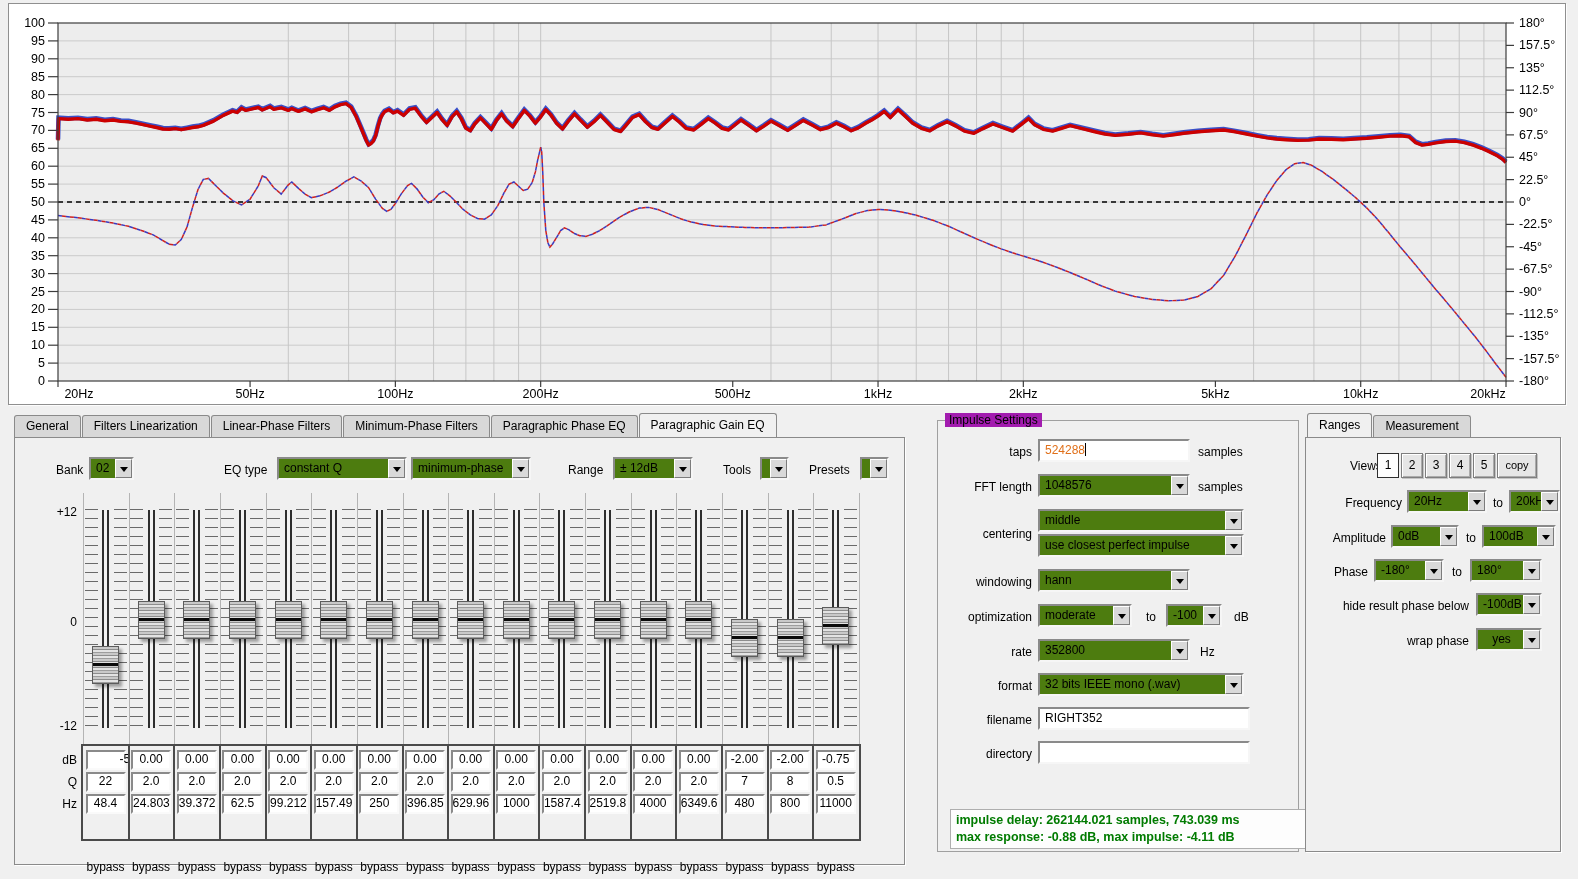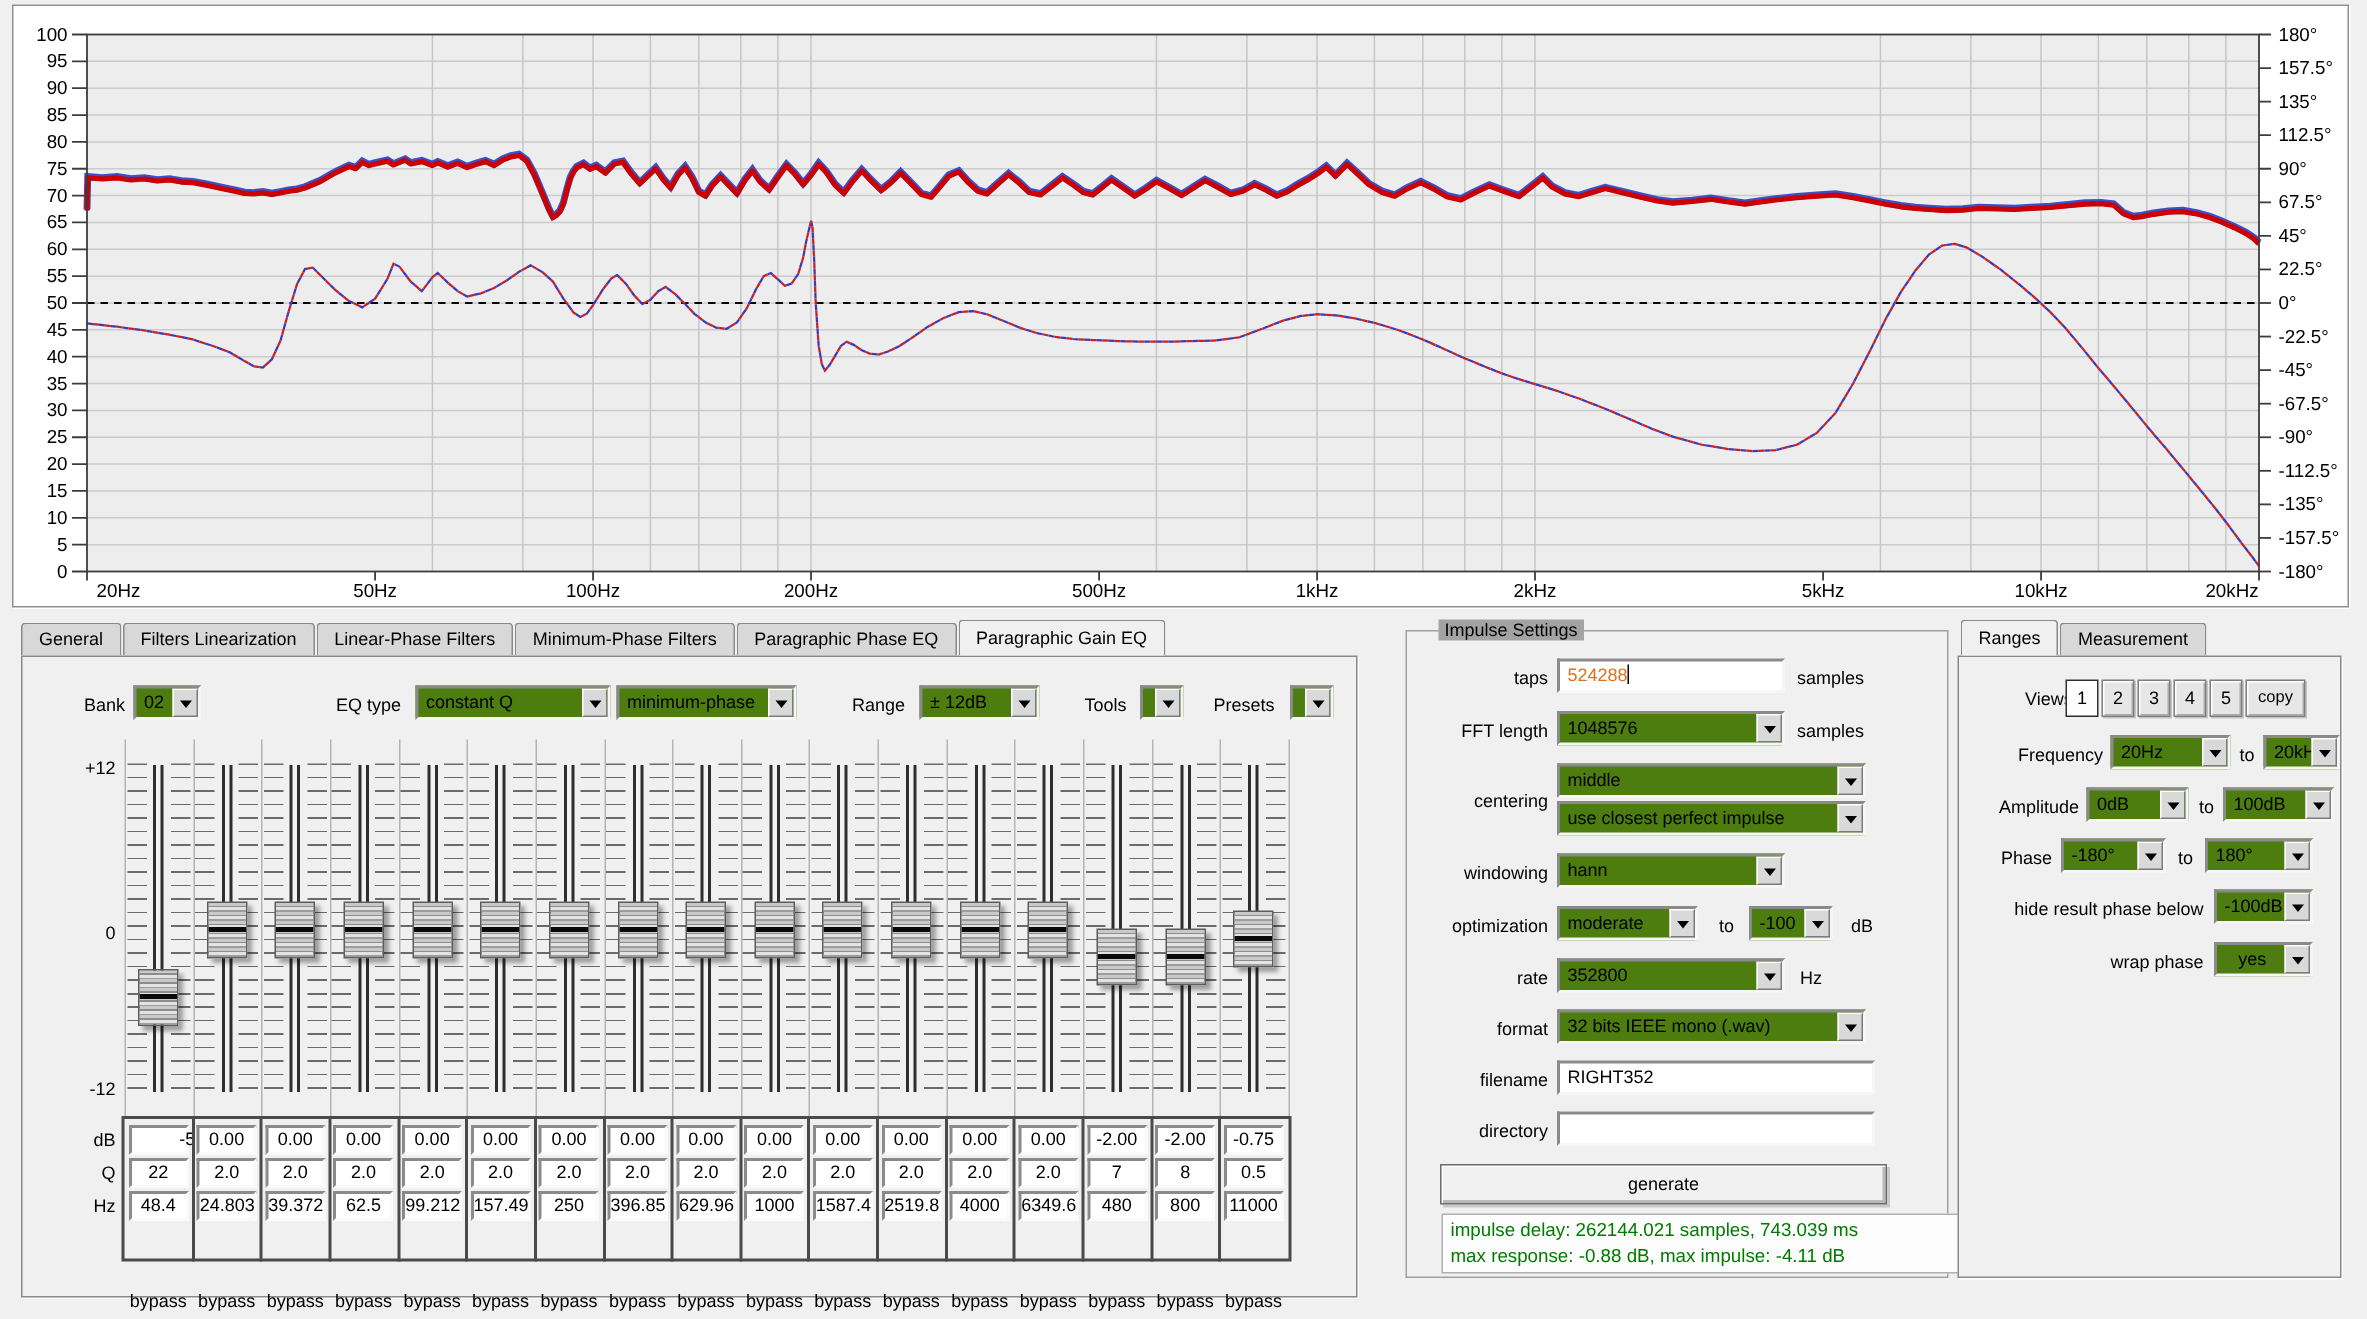--- a/index.html
+++ b/index.html
@@ -32,21 +32,21 @@
      background:
        linear-gradient(180deg, rgba(0,0,0,0) 0 44%, #0a0a0a 44% 53%, rgba(0,0,0,0) 53% 100%),
        repeating-linear-gradient(180deg,#c9c9c9 0 2px,#8d8d8d 2px 3px,#e3e3e3 3px 5px,#9d9d9d 5px 6px); }
   .val-cell { position:absolute; width:40px; height:20px; text-align:center; line-height:15px; background:#fff; border-top:2px solid #8a8a8a; border-left:2px solid #8a8a8a; border-bottom:2px solid #fafafa; border-right:2px solid #fafafa; }
   .bypass-btn { position:absolute; width:44px; height:20px; text-align:center; line-height:19px; cursor:default;margin-top:41px; }
   .grid-sep { position:absolute; width:2px; background:#4a4a4a; }
   #value-grid-border { position:absolute; border:2px solid #4a4a4a; }
 
   
   .groupbox { position:absolute; border:1px solid #a0a0a0; }
-  .groupbox > .legend { position:absolute; top:-8px; left:21px; background:#a3a3a3; padding:0 4px; }
+  .groupbox > .legend { position:absolute; top:-8px; left:7px; background:#a21caf; padding:0 4px; }
 
   
   .push-btn { position:absolute; background:#f1f1f1; border:1px solid #6e6e6e; box-shadow:inset 1px 1px 0 #fff, inset -2px -2px 0 #b9b9b9, 2px 2px 0 #c9c9c9; text-align:center; cursor:default; }
   .vbtn { position:absolute; width:22px; height:25px; background:#e6e6e6; border:1px solid #7e7e7e; box-shadow:inset 1px 1px 0 #fff, inset -1px -1px 0 #ababab, 1px 1px 0 #c4c4c4; text-align:center; line-height:23px; cursor:default; }
   .vbtn.active { background:#fdfdfd; border:1px solid #2e2e2e; box-shadow:none; }
   #status-box { position:absolute; background:#fdfdfd; border:1px solid #aeaeae; color:#007b00; font-size:12.5px; line-height:17px; padding:2px 5px; white-space:nowrap; }
 
   
   #ranges-panel { position:absolute; left:1305px; top:437px; width:256px; height:415px; background:#f0f0f0; border:1px solid #8a8a8a; box-shadow:1px 1px 0 #fff; }
   #ranges-tabs { left:1307px; top:413px; }
@@ -482,25 +482,22 @@
     <span class="lbl lbl-r" style="left:0px; top:292px; width:94px;">filename</span>
     <div class="tfield" style="left:100px; top:286px; width:212px;">
       <span>RIGHT352</span>
     </div>
 
     <span class="lbl lbl-r" style="left:0px; top:326px; width:94px;">directory</span>
     <div class="tfield" style="left:100px; top:320px; width:212px;">
       <span></span>
     </div>
 
-    <div class="push-btn" style="left:22px; top:355px; width:298px; height:27px; line-height:25px;">
-      <span>generate</span>
-    </div>
-
-    <div id="status-box" style="left:23px; top:388px; width:358px; height:40px;">
+
+    <div id="status-box" style="left:12px; top:388px; width:358px; height:40px;font-weight:bold;">
       <div>impulse delay: 262144.021 samples, 743.039 ms</div>
       <div>max response: -0.88 dB, max impulse: -4.11 dB</div>
     </div>
   </div>
 
   <div id="ranges-tabs" class="tabrow"><div class="tab active">Ranges</div><div class="tab">Measurement</div></div>
 
   <div id="ranges-panel">
     <span class="lbl" style="left:44px; top:21px;">Views</span>
     <div id="views-host">

